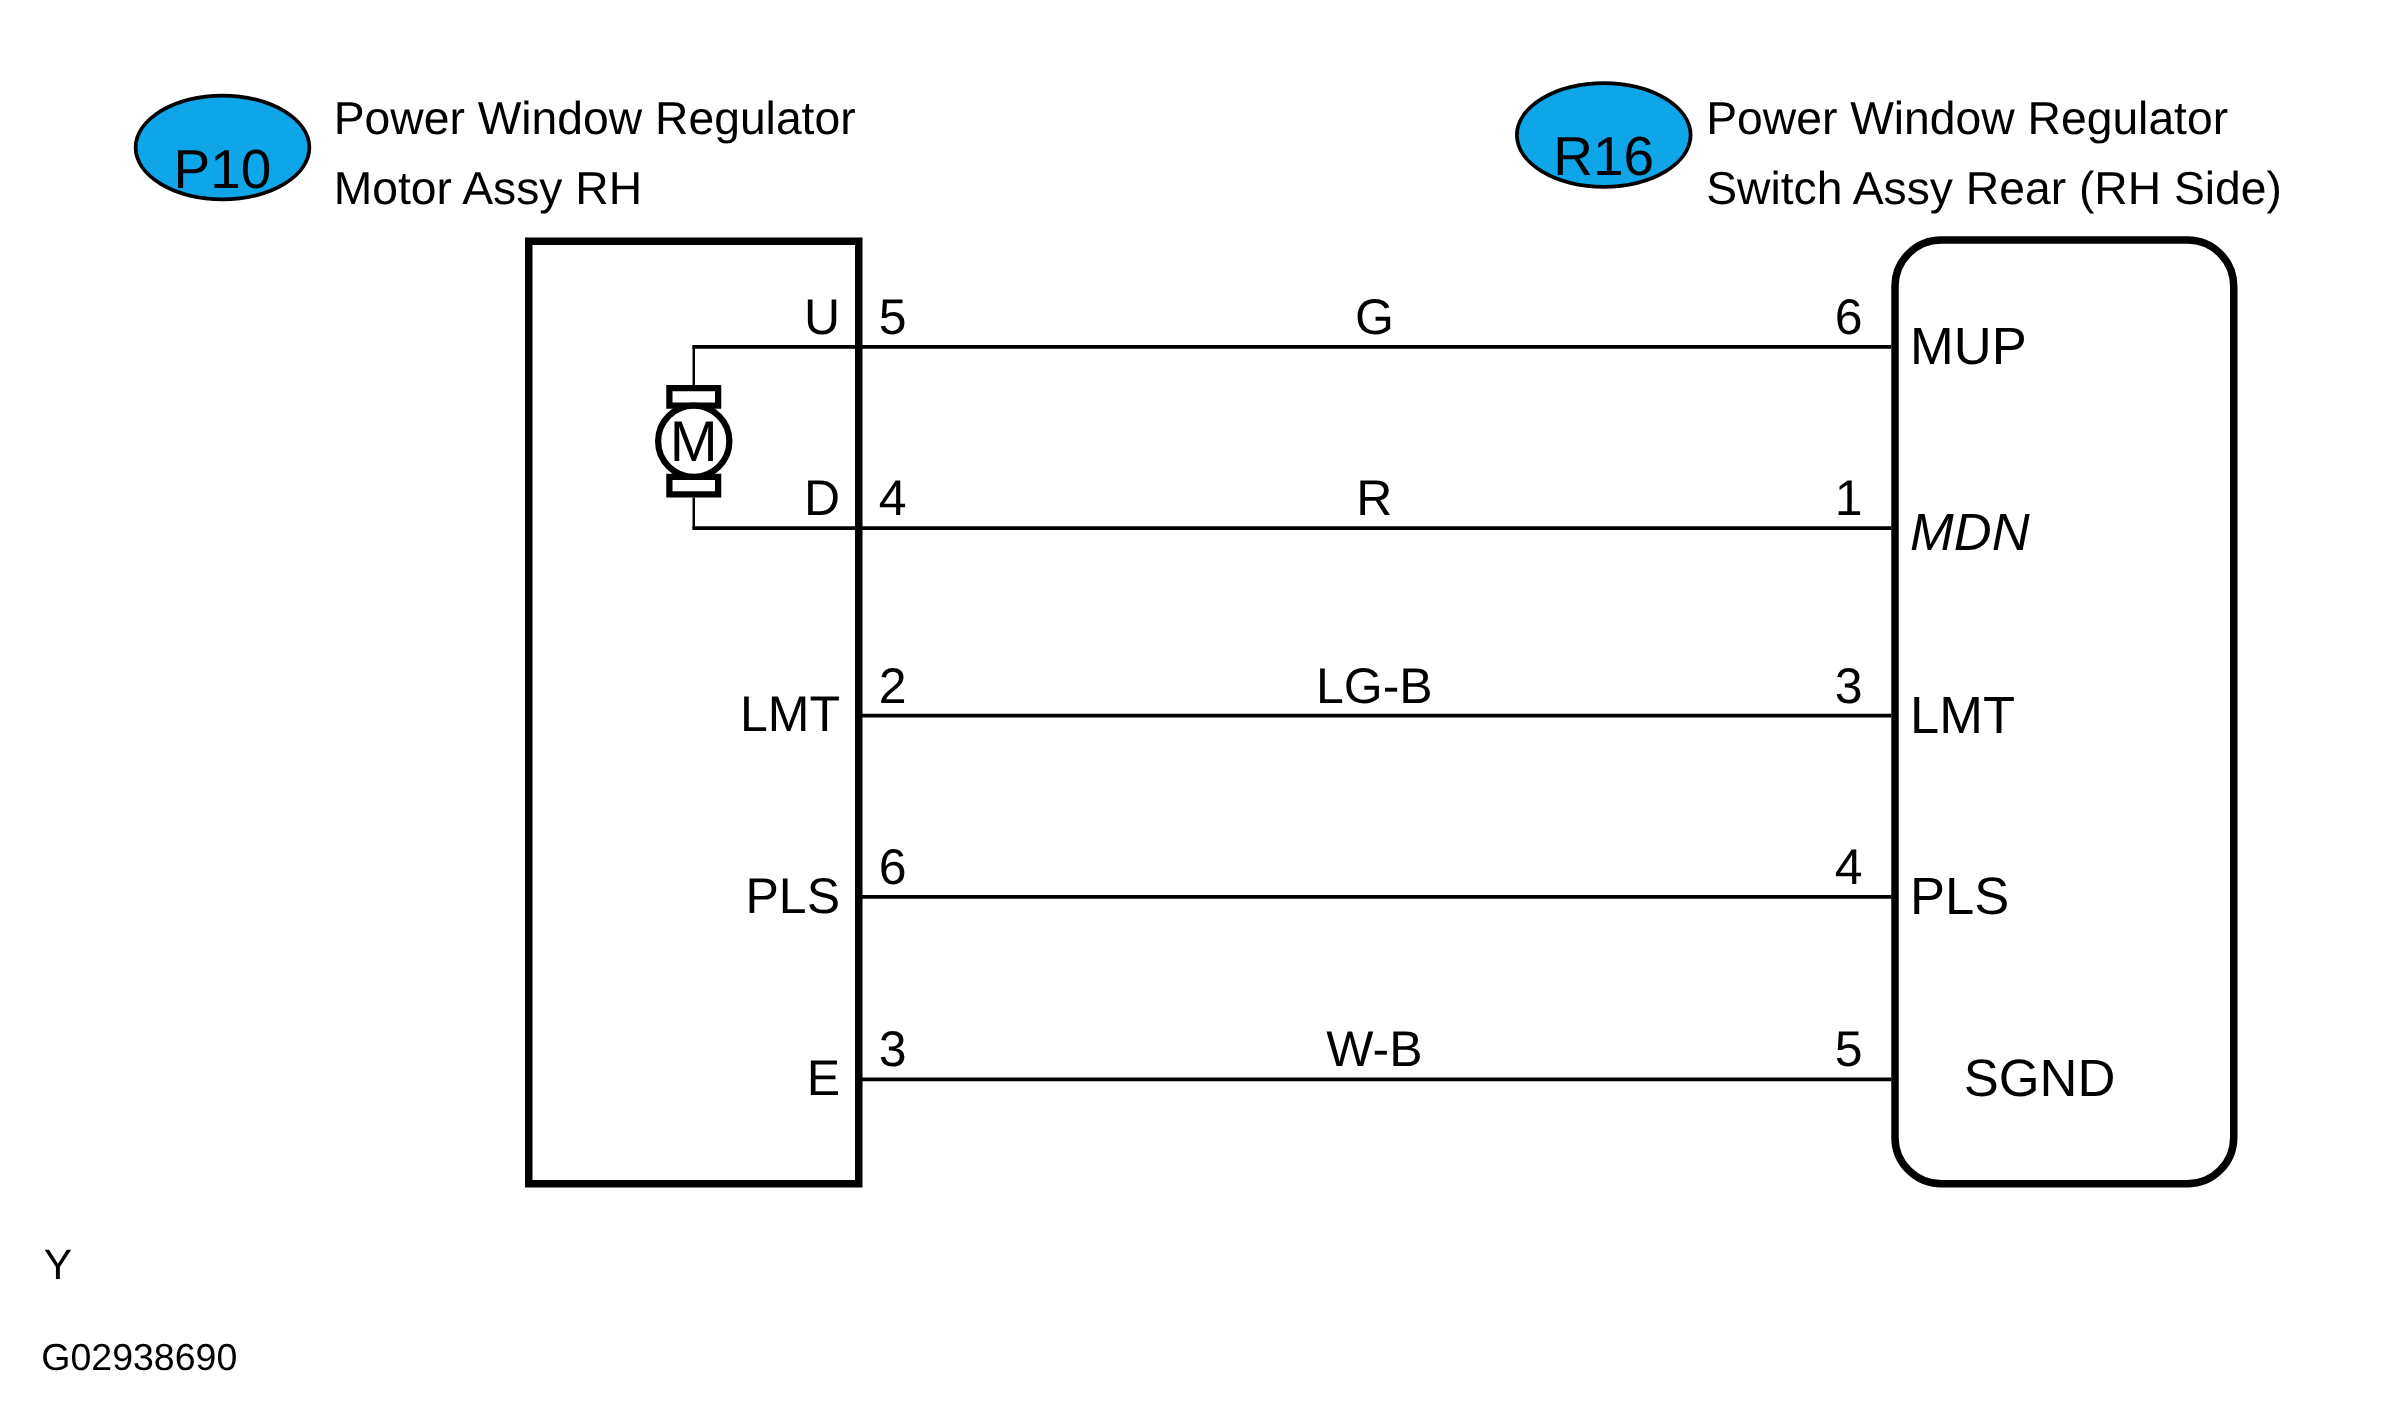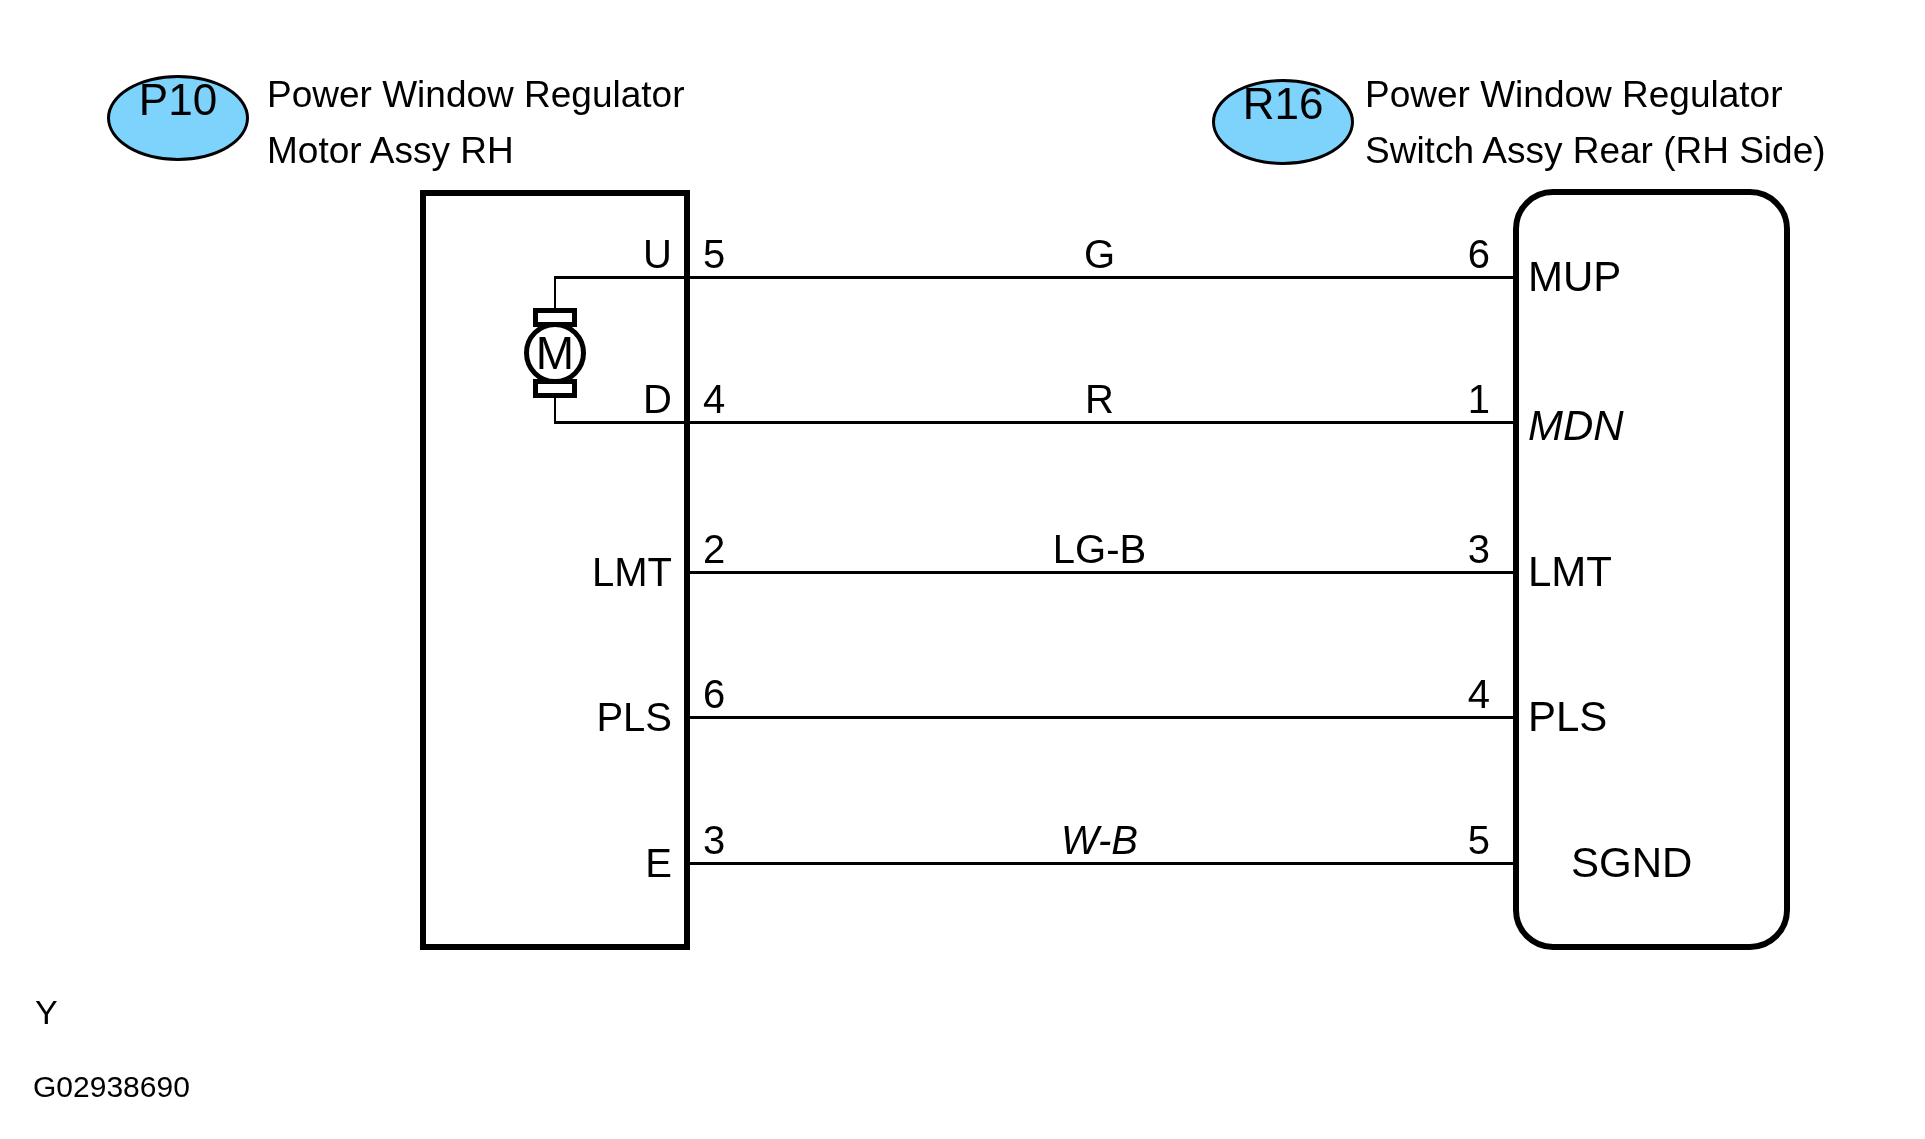--- a/index.html
+++ b/index.html
@@ -8,22 +8,22 @@
     width:1925px;height:1139px;
     background:#ffffff;
     font-family:"Liberation Sans", sans-serif;
     color:#000;
     overflow:hidden;
   }
   
   .oval{
     position:absolute;width:136px;height:80px;
     border:3px solid #000;border-radius:50%;
-    display:flex;align-items:flex-start;justify-content:center;
-    background:#7dd3fc;
+    display:flex;align-items:flex-end;justify-content:center;
+    background:#0ea5e9;
   }
   .oval-txt{font-size:44px;line-height:1;}
   
   .title{position:absolute;font-size:37px;line-height:56px;white-space:nowrap;}
   
   .lbox{
     position:absolute;left:420px;top:190px;width:270px;height:760px;
     border:6px solid #000;box-sizing:border-box;background:#fff;
   }
   .rbox{
@@ -59,21 +59,21 @@
 <div class="canvas">
 
   <div class="oval" style="left:107px;top:75px;">
     <span class="oval-txt">P10</span>
   </div>
   <div class="title" style="left:267px;top:67px;">
     <div>Power Window Regulator</div>
     <div>Motor Assy RH</div>
   </div>
 
-  <div class="oval" style="left:1212px;top:79px;">
+  <div class="oval" style="left:1212px;top:65px;">
     <span class="oval-txt">R16</span>
   </div>
   <div class="title" style="left:1365px;top:67px;">
     <div>Power Window Regulator</div>
     <div>Switch Assy Rear (RH Side)</div>
   </div>
 
   <div class="lbox"></div>
   <div class="rbox"></div>
 
@@ -100,21 +100,21 @@
 
   <div class="wire" style="left:686px;top:716px;width:827px;"></div>
   <div class="t lpin" style="top:695px;">PLS</div>
   <div class="t lnum" style="top:672px;">6</div>
   <div class="t rnum" style="top:672px;">4</div>
   <div class="t rterm" style="top:695px;">PLS</div>
 
   <div class="wire" style="left:686px;top:862px;width:827px;"></div>
   <div class="t lpin" style="top:841px;">E</div>
   <div class="t lnum" style="top:818px;">3</div>
-  <div class="t wlbl" style="top:818px;font-style:italic;">W-B</div>
+  <div class="t wlbl" style="top:818px;">W-B</div>
   <div class="t rnum" style="top:818px;">5</div>
   <div class="t rterm" style="top:841px;margin-left:43px;">SGND</div>
 
   <div class="lead" style="left:554px;top:276px;height:36px;"></div>
   <div class="lead" style="left:554px;top:393px;height:30px;"></div>
   <div class="cap" style="left:533px;top:308px;"></div>
   <div class="cap" style="left:533px;top:379px;"></div>
   <div class="motor">
     <span class="motor-m">M</span>
   </div>

